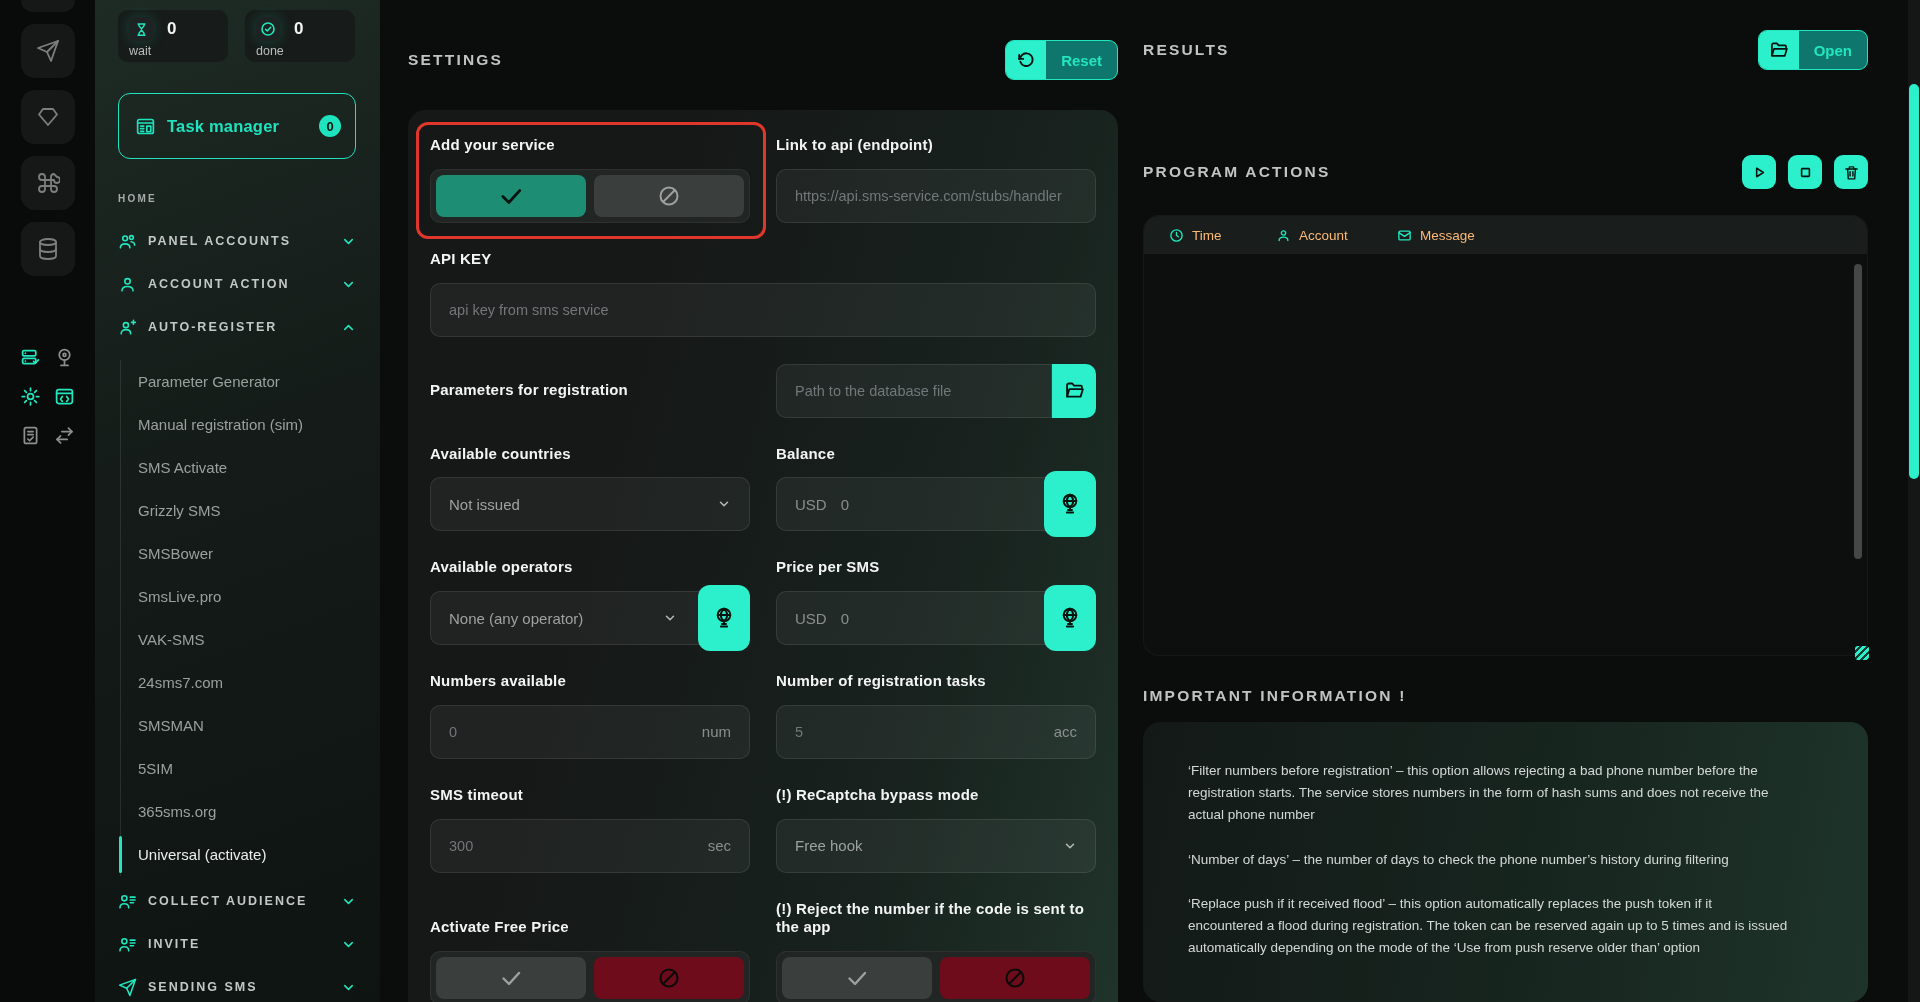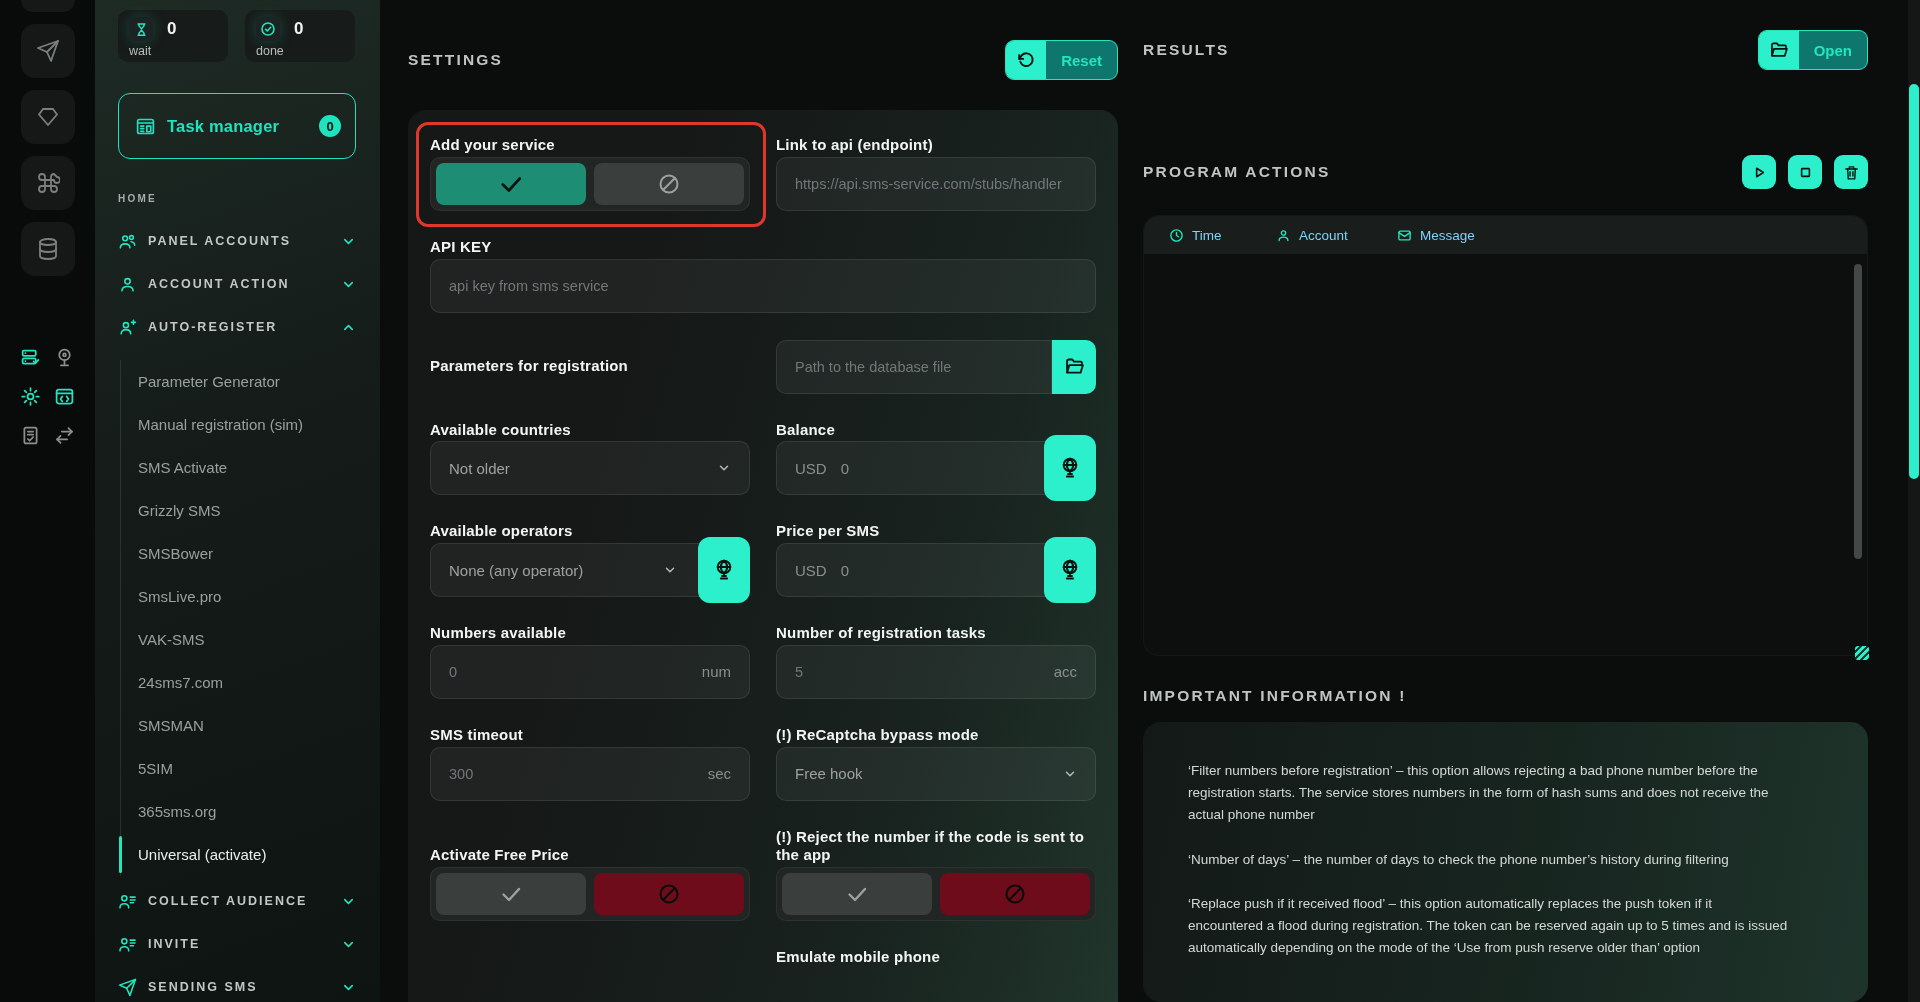--- a/index.html
+++ b/index.html
@@ -59,21 +59,21 @@
     overflow:hidden; cursor:pointer; background:#0f766e; }
   .sb-icon { width:40px; background:#2bf0cb; color:#07130f; display:flex; align-items:center; justify-content:center; }
   .sb-label { padding:0 15px; display:flex; align-items:center; color:#22e6bd; font-size:15px; font-weight:bold; }
 
   
   .settings-col { width:710px; flex:none; display:flex; flex-direction:column;margin-top:10px; }
   .settings-card { flex:1; margin-top:30px; border-radius:18px 18px 0 0;
     background:linear-gradient(105deg,#151817 30%,#18221e 70%,#20352b 100%);
     padding:26px 22px; display:grid; grid-template-columns:1fr 1fr; column-gap:26px; row-gap:27px;
     align-content:start; }
-  .fg { display:flex; flex-direction:column; gap:2px; position:relative; }
+  .fg { display:flex; flex-direction:column; gap:14px; position:relative; }
   .fg.span2 { grid-column:1 / 3; }
   .fg.center-label { justify-content:center; }
   .fg.push-end { justify-content:flex-end; }
   .f-label { font-size:15px; font-weight:bold; color:#f3f5f4; letter-spacing:.2px; line-height:1.25; }
 
   .input, .select { height:54px; background:rgba(255,255,255,.05); border:1px solid rgba(255,255,255,.09);
     border-radius:10px; display:flex; align-items:center; padding:0 18px; gap:14px; }
   .input input { flex:1; min-width:0; background:transparent; border:0; outline:none; color:#cfd3d1;
     font-size:14.5px; font-family:"Liberation Sans", sans-serif; }
   .input input::placeholder { color:#72777a; }
@@ -102,21 +102,21 @@
   
   .results-col { width:725px; flex:none; margin-left:25px; display:flex; flex-direction:column; }
   .pa-row { margin-top:85px; display:flex; align-items:center; justify-content:space-between; }
   .pa-btns { display:flex; gap:12px; }
   .sq-btn { width:34px; height:34px; border-radius:9px; background:#2bf0cb; color:#07130f; border:0;
     display:flex; align-items:center; justify-content:center; cursor:pointer; }
 
   .tbl { margin-top:26px; height:455px; border-radius:16px; background:#0c0f0e;
     border:1px solid rgba(255,255,255,.04); position:relative; }
   .tbl-head { height:38px; background:#191d1b; border-radius:15px 15px 0 0; display:flex; align-items:center; padding:0 25px; }
-  .th { display:flex; align-items:center; gap:8px; color:#7dd3fc; font-size:13.5px; }
+  .th { display:flex; align-items:center; gap:8px; color:#fdba74; font-size:13.5px; }
   .th .th-icon { color:#22e6bd; }
   .th.c1 { width:107px; } .th.c2 { width:121px; }
   .tbl-thumb { position:absolute; right:5px; top:48px; width:8px; height:295px; background:#434745; border-radius:4px; }
   .resize-handle { position:absolute; right:-2px; bottom:-5px; width:14px; height:14px; border-radius:3px;
     background:repeating-linear-gradient(135deg,#2bf0cb 0 3px,#0b3c31 3px 5px); cursor:nwse-resize; }
 
   .info-title { margin-top:31px; }
   .info-card { margin-top:17px; flex:1; border-radius:18px;
     background:linear-gradient(100deg,#131917 0%,#17251f 55%,#1e342b 100%);
     padding:38px 78px 20px 45px; }
@@ -433,21 +433,21 @@
                     <path d="M6 10.5h15.5L19 19H3.5l2.5-8.5z"></path>
                   </svg>
                 </span>
               </button>
           </div>
         </div>
 
         <div class="fg">
           <span class="f-label">Available countries</span>
           <div class="select">
-            <span class="sel-val">Not older</span>
+            <span class="sel-val">Not issued</span>
             <span class="chev">
                 <svg class="ic" width="14" height="14" viewBox="0 0 24 24" fill="none" stroke="currentColor" stroke-width="2.6" stroke-linecap="round" stroke-linejoin="round">
                   <path d="m6 9 6 6 6-6"></path>
                 </svg>
               </span>
           </div>
         </div>
 
         <div class="fg">
           <span class="f-label">Balance</span>

